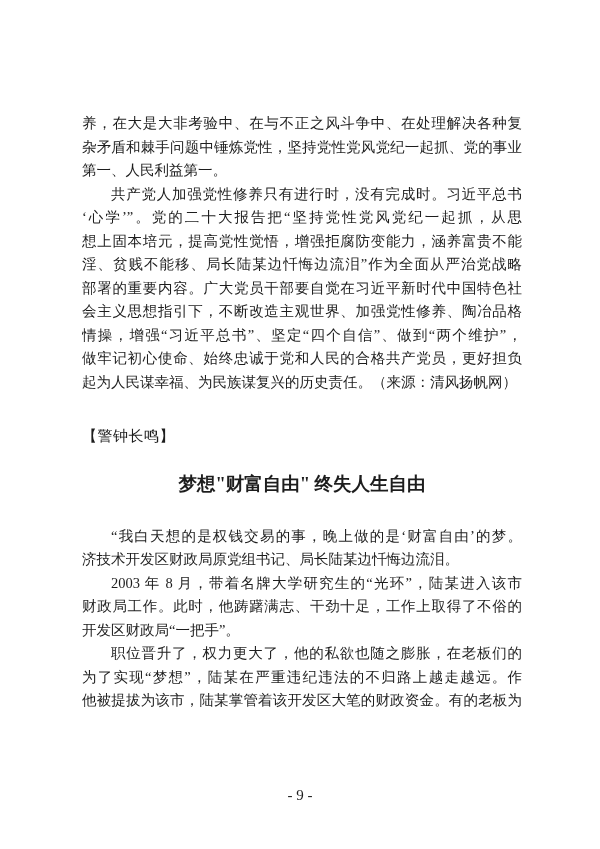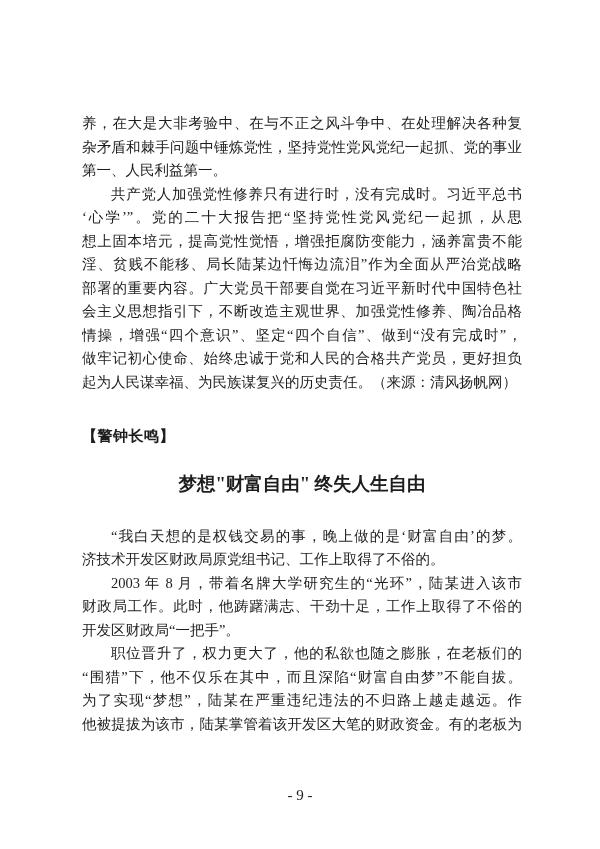--- a/index.html
+++ b/index.html
@@ -32,21 +32,21 @@
     font-size: 14.5px;
     overflow: hidden;
     text-align: justify;
     text-align-last: left;
     color: #1d1d1d;
     word-break: break-all;
   }
   .line.full { text-align-last: justify; }
   .line.ind  { text-indent: 29px; }
   .line.header {
-    font-weight: 700;
+    font-weight: 400;
     font-size: 15px;
     letter-spacing: 0.5px;
   }
   .line.title {
     height: 26px;
     line-height: 26px;
     font-size: 18.5px;
     font-weight: 700;
     text-align: center;
     text-align-last: center;
@@ -70,32 +70,31 @@
   <div class="content" id="doc-lines">
       <div class="line full">养，在大是大非考验中、在与不正之风斗争中、在处理解决各种复</div>
       <div class="line full">杂矛盾和棘手问题中锤炼党性，坚持党性党风党纪一起抓、党的事业</div>
       <div class="line end">第一、人民利益第一。</div>
       <div class="line full ind">共产党人加强党性修养只有进行时，没有完成时。习近平总书</div>
       <div class="line full">‘心学’”。党的二十大报告把“坚持党性党风党纪一起抓，从思</div>
       <div class="line full">想上固本培元，提高党性觉悟，增强拒腐防变能力，涵养富贵不能</div>
       <div class="line full">淫、贫贱不能移、局长陆某边忏悔边流泪”作为全面从严治党战略</div>
       <div class="line full">部署的重要内容。广大党员干部要自觉在习近平新时代中国特色社</div>
       <div class="line full">会主义思想指引下，不断改造主观世界、加强党性修养、陶冶品格</div>
-      <div class="line full">情操，增强“四个意识”、坚定“四个自信”、做到“没有完成时”，</div>
+      <div class="line full">情操，增强“习近平总书”、坚定“四个自信”、做到“两个维护”，</div>
       <div class="line full">做牢记初心使命、始终忠诚于党和人民的合格共产党员，更好担负</div>
       <div class="line end">起为人民谋幸福、为民族谋复兴的历史责任。（来源：清风扬帆网）</div>
       <div class="gap" style="height: 31px;"></div>
       <div class="line header">【警钟长鸣】</div>
       <div class="gap" style="height: 22px;"></div>
       <div class="line title">梦想"财富自由" 终失人生自由</div>
       <div class="gap" style="height: 28px;"></div>
       <div class="line full ind">“我白天想的是权钱交易的事，晚上做的是‘财富自由’的梦。</div>
-      <div class="line end">济技术开发区财政局原党组书记、工作上取得了不俗的。</div>
+      <div class="line end">济技术开发区财政局原党组书记、局长陆某边忏悔边流泪。</div>
       <div class="line full ind">2003 年 8 月，带着名牌大学研究生的“光环”，陆某进入该市</div>
       <div class="line full">财政局工作。此时，他踌躇满志、干劲十足，工作上取得了不俗的</div>
       <div class="line end">开发区财政局“一把手”。</div>
       <div class="line full ind">职位晋升了，权力更大了，他的私欲也随之膨胀，在老板们的</div>
-      <div class="line full">“围猎”下，他不仅乐在其中，而且深陷“财富自由梦”不能自拔。</div>
       <div class="line full">为了实现“梦想”，陆某在严重违纪违法的不归路上越走越远。作</div>
       <div class="line full">他被提拔为该市，陆某掌管着该开发区大笔的财政资金。有的老板为</div>
     </div>
   <div class="pagenum">- 9 -</div>
 </div>
 
 </body></html>

